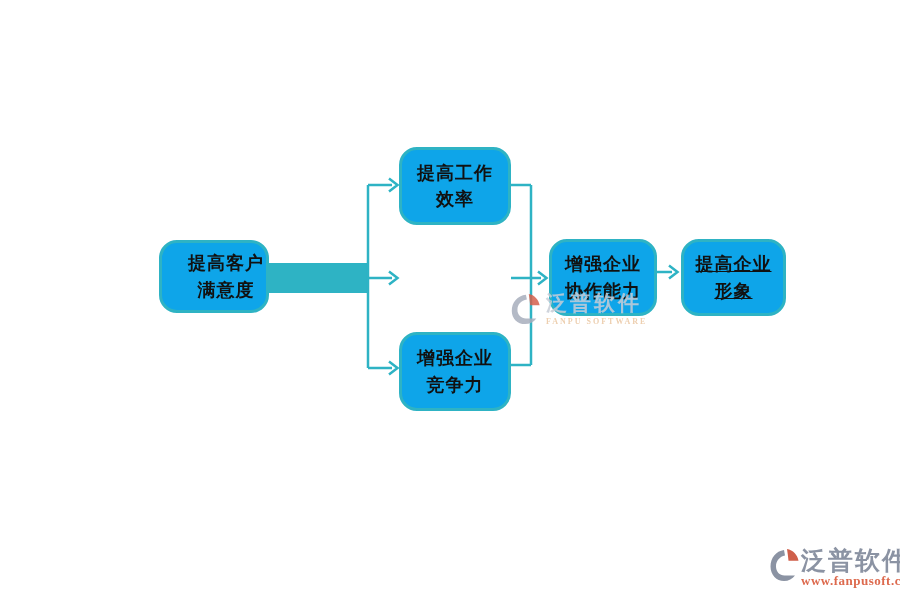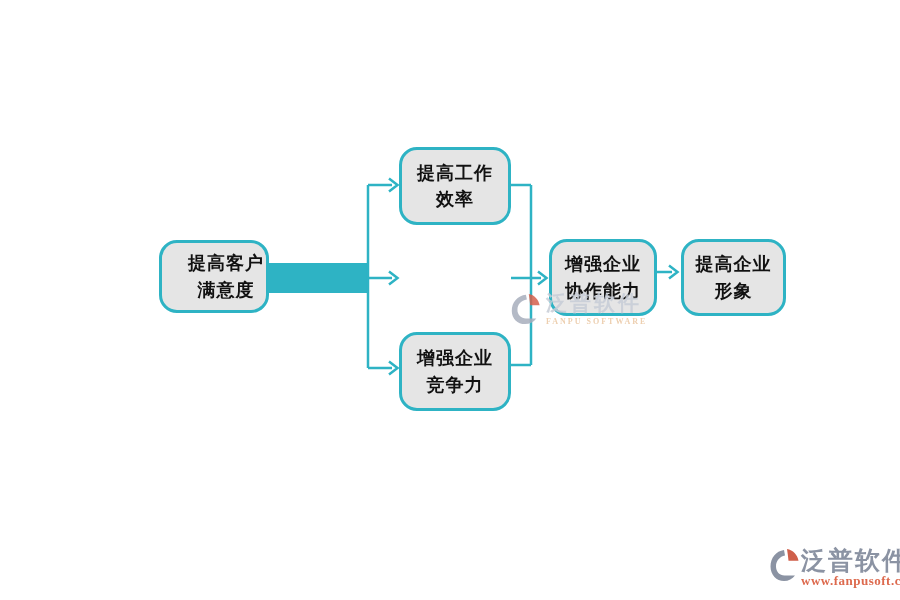--- a/index.html
+++ b/index.html
@@ -5,21 +5,21 @@
   html,body{margin:0;padding:0;background:#ffffff;}
   #stage{
     position:relative;width:900px;height:600px;background:#ffffff;overflow:hidden;
     font-family:"Liberation Serif","DejaVu Serif",serif;
   }
   #connectors{position:absolute;left:0;top:0;width:900px;height:600px;}
   .stroke{stroke:var(--accent);fill:none;stroke-width:2.5px;}
   .fillbar{fill:var(--accent);stroke:none;}
   .node{
     position:absolute;box-sizing:border-box;
-    border:3px solid var(--accent);border-radius:18px;background:#e5e5e5;
+    border:3px solid var(--accent);border-radius:18px;background:#0ea5e9;
     display:flex;align-items:center;justify-content:center;text-align:center;
     font-size:18px;font-weight:bold;color:#111111;line-height:1.45;
     white-space:pre-line;letter-spacing:1px;
   }
   
   .watermark{
     position:absolute;left:508px;top:292px;display:flex;align-items:flex-start;
     opacity:.85;pointer-events:none;
   }
   .watermark .wm-icon{width:34px;height:34px;margin-right:4px;}
@@ -76,21 +76,21 @@
   <div class="node" style="left:399px;top:147px;width:112px;height:78px;">提高工作
 效率</div>
 
 
   <div class="node" style="left:399px;top:332px;width:112px;height:79px;">增强企业
 竞争力</div>
 
   <div class="node" style="left:549px;top:239px;width:108px;height:77px;">增强企业
 协作能力</div>
 
-  <div class="node" style="left:681px;top:239px;width:105px;height:77px;">提高企业
+  <div class="node" style="left:681px;top:239px;width:105px;height:77px;text-decoration:underline;">提高企业
 形象</div>
 
   <div class="watermark">
     <svg class="wm-icon" viewBox="0 0 34 36">
       <path d="M18 3 C9 4 3 11 3 20 C3 28 9 34 17 34 C22 34 26 32 29 28 L18 28 C13 28 9 24 9 19 C9 13 13 9 19 8 Z" fill="#a7aebd"></path>
       <path d="M21 2 C27 3 31.5 8 32.5 14 L22.5 14 C22 10 21.7 6 21 2 Z" fill="#d5604c"></path>
     </svg>
     <div class="wm-text-col">
       <span class="wm-brand">泛普软件</span>
       <span class="wm-sub">FANPU SOFTWARE</span>

